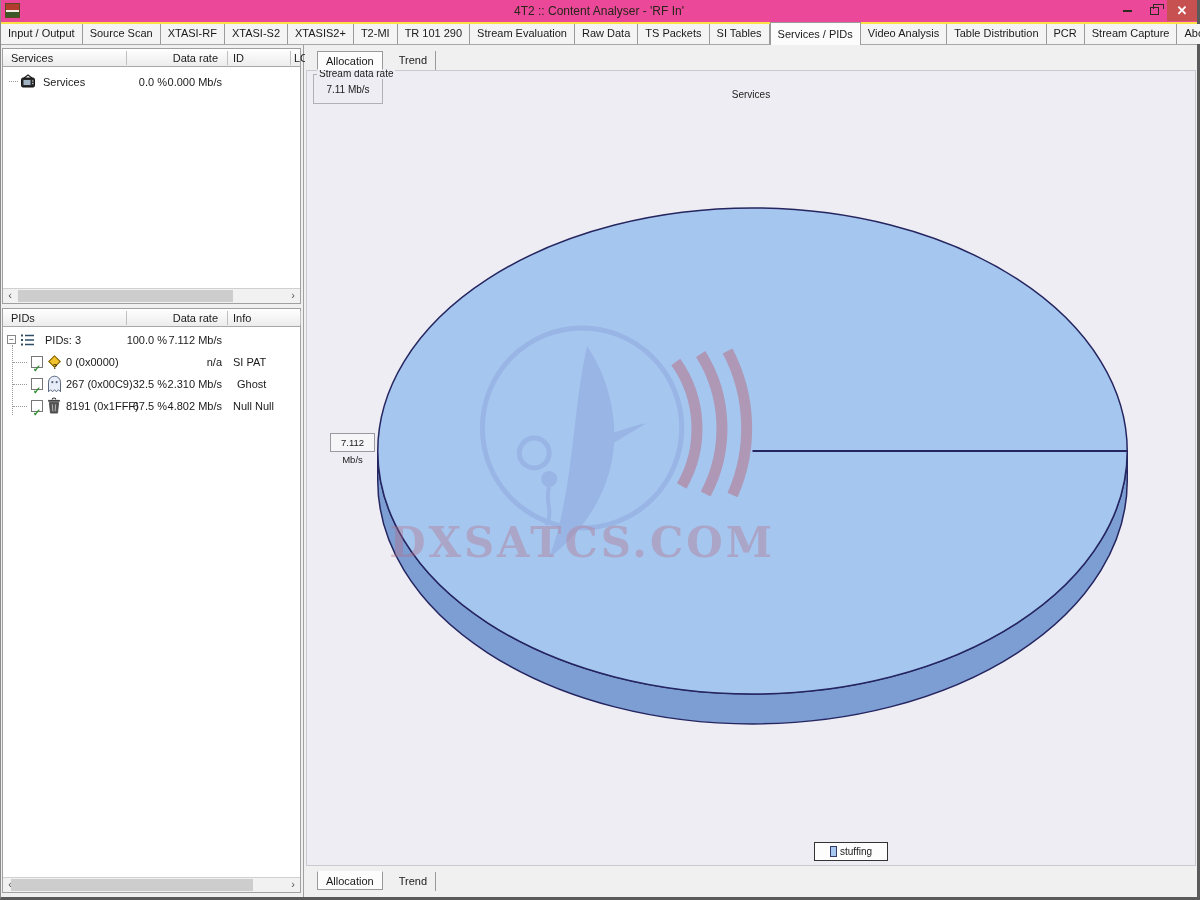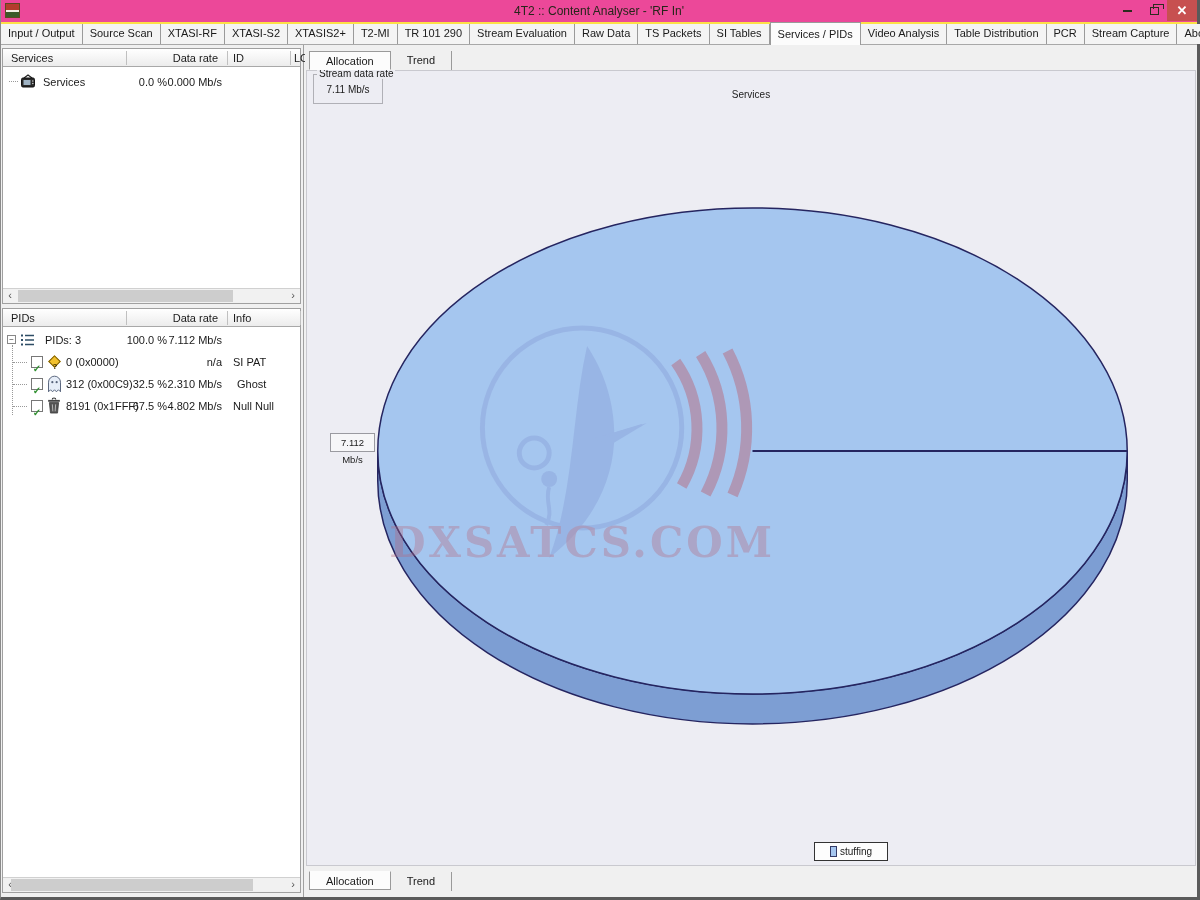--- a/index.html
+++ b/index.html
@@ -58,21 +58,21 @@
   
   .hscroll { position:absolute; left:0; right:0; bottom:0; height:15px; background:#f1f1f1; border-top:1px solid #d0d0d0; }
   .hs-arrow { position:absolute; top:0; width:14px; height:14px; text-align:center; line-height:13px; font-size:11px; color:#555; }
   .hs-left { left:0; } .hs-right { right:0; }
   .hs-thumb { position:absolute; top:1px; height:12px; background:#cdcdcd; }
 
   
   .right-panel { position:absolute; left:304px; top:45px; right:0; bottom:0; background:#f0f0f0; }
   .sub-tabs { position:absolute; left:4px; display:flex; z-index:3; }
   .sub-tabs.top { top:6px; }
-  .sub-tab { height:19px; line-height:18px; padding:0 16px; border-right:1px solid #9a9a9a; background:#f0f0f0; white-space:nowrap; }
+  .sub-tab { height:19px; line-height:18px; padding:0 8px; border-right:1px solid #9a9a9a; background:#f0f0f0; white-space:nowrap;margin-left:8px; }
   .sub-tab.selected { background:#fcfcfc; border:1px solid #9a9a9a; border-bottom:1px solid #fcfcfc; margin-bottom:-1px; }
   .sub-tabs.bottom { bottom:6px; }
   .sub-tabs.bottom .sub-tab.selected { border:1px solid #9a9a9a; border-top:1px solid #fcfcfc; margin-top:-1px; margin-bottom:0; }
 
   .chart-area { position:absolute; left:1px; right:1px; top:25px; height:796px; background:#ededf3; border:1px solid #c9c9cf; }
   .groupbox { position:absolute; left:6px; top:3px; width:70px; height:30px; border:1px solid #b0b0b6; z-index:2; }
   .groupbox-label { position:absolute; left:3px; top:-7px; padding:0 2px; background:#ededf3; font-size:10px; white-space:nowrap; }
   .groupbox-value { position:absolute; left:0; right:0; top:9px; text-align:center; font-size:10px; }
   .chart-title { position:absolute; left:0; right:0; top:18px; text-align:center; font-size:10px; color:#222; }
   .pie-svg { position:absolute; inset:0; width:100%; height:100%; }
@@ -193,21 +193,21 @@
         </div>
 
         <div class="lv-row" style="top:46px;">
           <span class="tree-stub"></span>
           <span class="checkbox"></span>
           <svg class="icon16" style="left:44px; top:2px; width:15px; height:18px;" viewBox="0 0 12 15">
             <path d="M1 14 V6 a5 5 0 0 1 10 0 V14 l-1.7 -1.7 L7.6 14 6 12.3 4.4 14 2.7 12.3 1 14 Z" fill="#e6edf8" stroke="#56627a" stroke-width="0.8"></path>
             <circle cx="4.2" cy="6" r="0.9" fill="#56627a"></circle>
             <circle cx="7.8" cy="6" r="0.9" fill="#56627a"></circle>
           </svg>
-          <span class="cell-label" style="left:63px;">312 (0x00C9)</span>
+          <span class="cell-label" style="left:63px;">267 (0x00C9)</span>
           <span class="cell-pct">32.5 %</span>
           <span class="cell-rate">2.310 Mb/s</span>
           <span class="cell-info" style="left:234px;">Ghost</span>
         </div>
 
         <div class="lv-row" style="top:68px;">
           <span class="tree-stub"></span>
           <span class="checkbox"></span>
           <svg class="icon16" style="left:44px; top:2px; width:14px; height:17px;" viewBox="0 0 12 14">
             <path d="M4.5 1.8 a1.5 1.2 0 0 1 3 0" fill="none" stroke="#333" stroke-width="1"></path>

